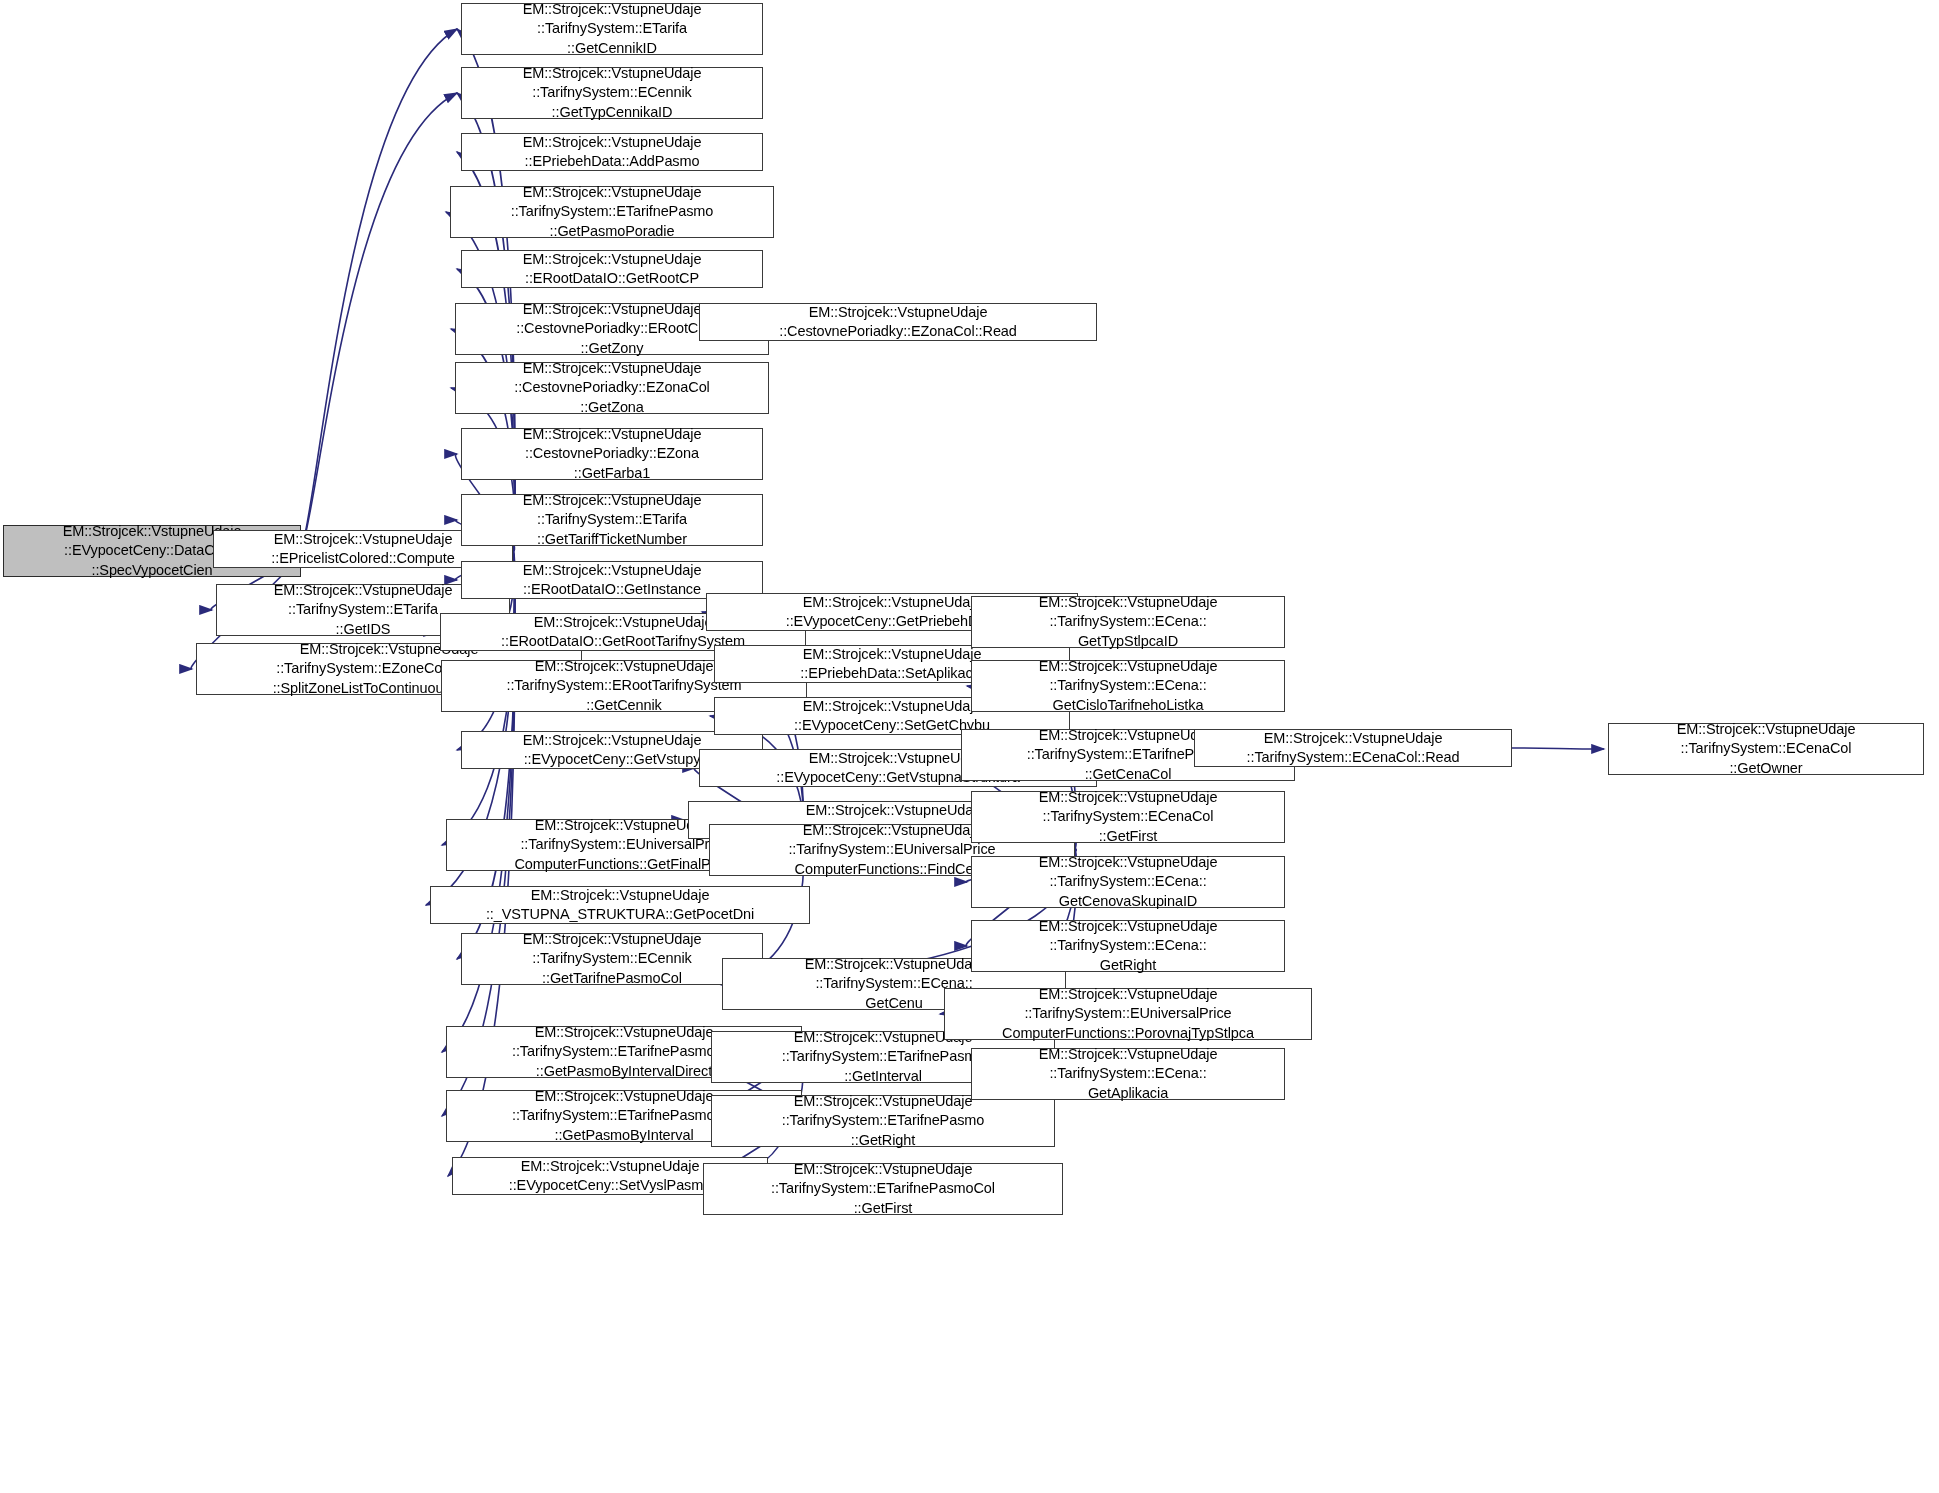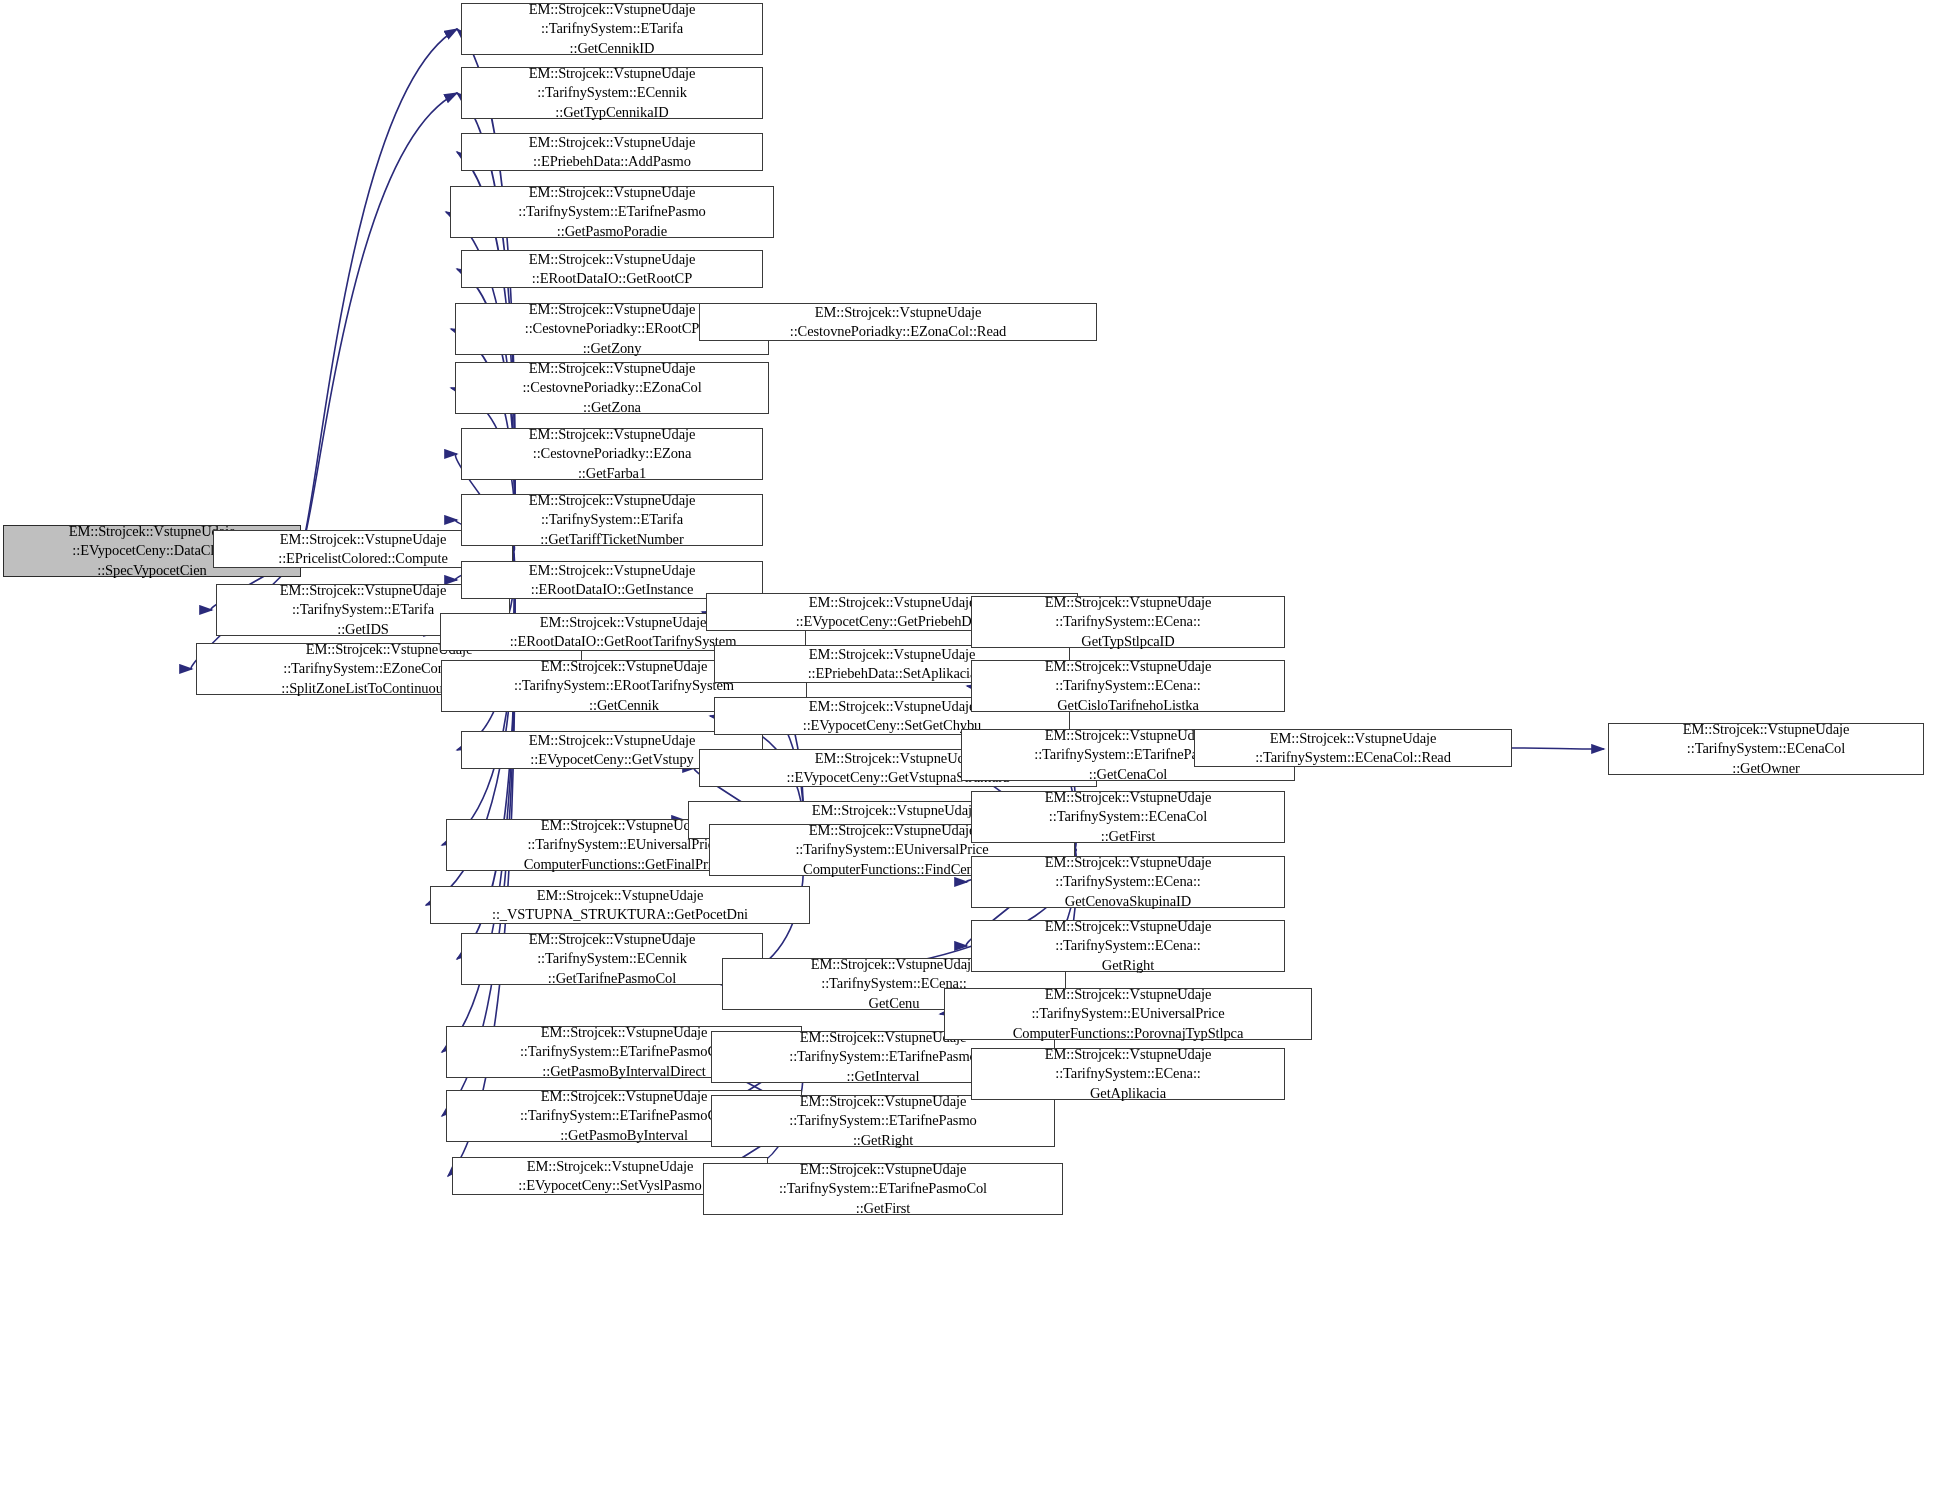--- a/index.html
+++ b/index.html
@@ -19,21 +19,21 @@
     align-items:center;
     justify-content:center;
     padding:3px 5px;
     white-space:pre-line;
     letter-spacing:-0.1px;
   }
   .node.root{
     background:#bfbfbf;
     border:1px solid #2b2b2b;
   }
-  .node span{display:block;width:100%;font-family:Liberation Serif, serif;}
+  .node span{display:block;width:100%;}
 </style>
 </head>
 <body>
 
 <div id="canvas">
   <svg class="edges" viewBox="0 0 1939 1493">
     <defs>
       <marker id="ah" markerWidth="9" markerHeight="9" refX="8" refY="3.2" orient="auto" markerUnits="strokeWidth">
         <path d="M0,0 L9,3.2 L0,6.4 z" fill="#2a2a7a"></path>
       </marker>

